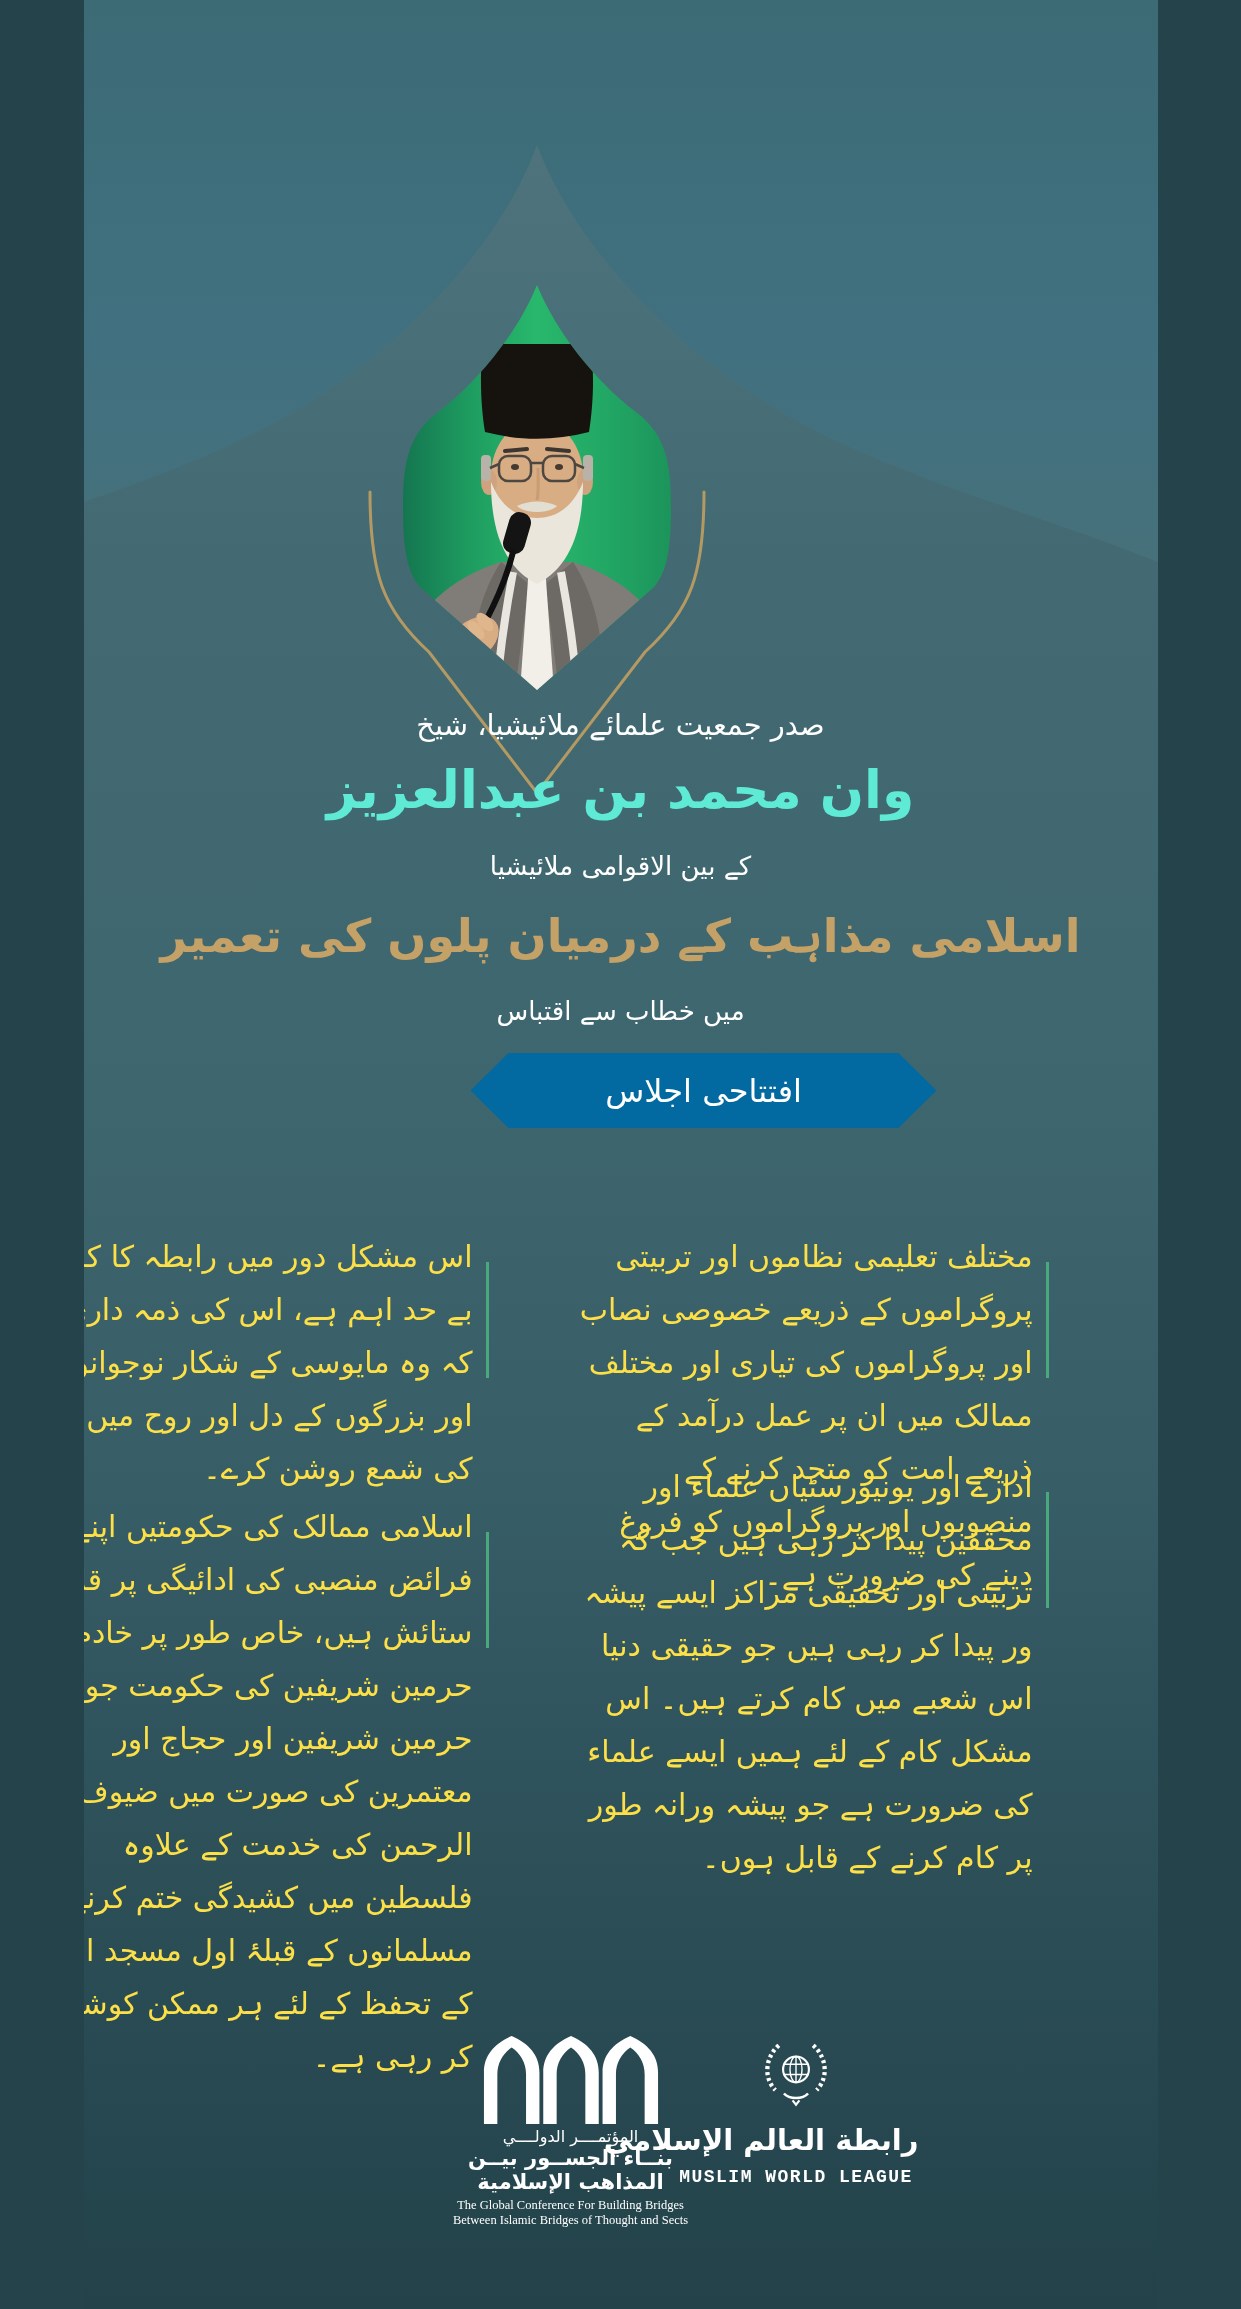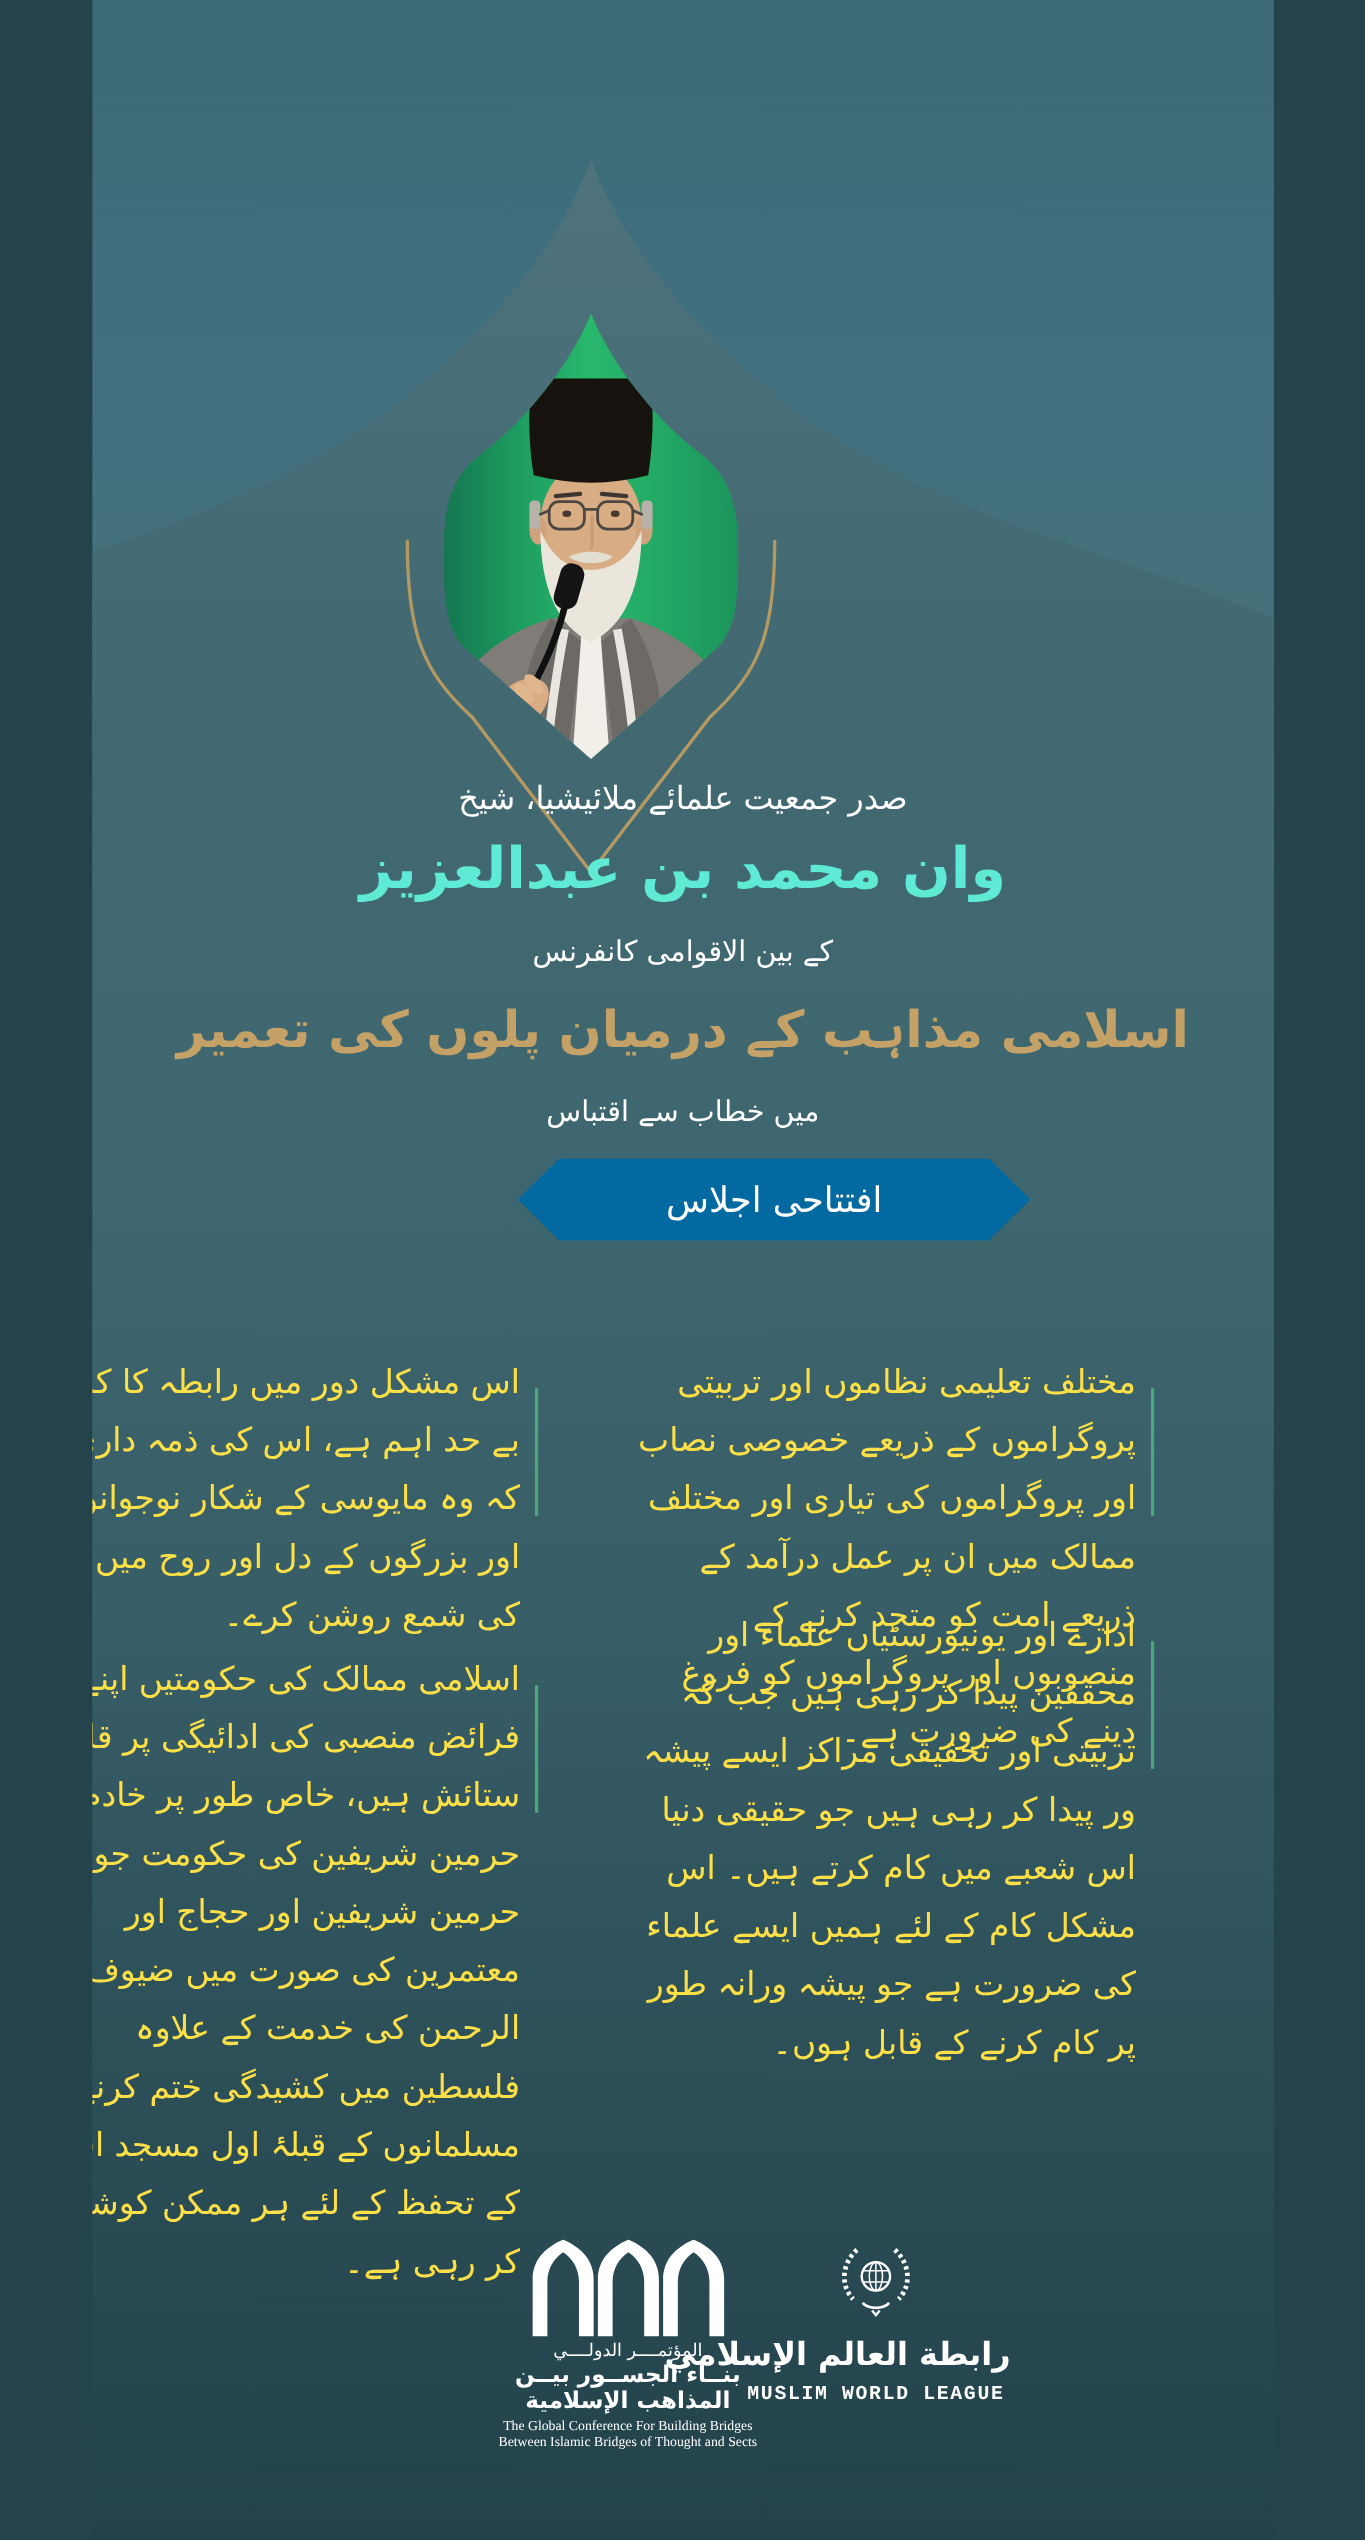--- a/index.html
+++ b/index.html
@@ -132,21 +132,21 @@
       <ellipse cx="559" cy="630" rx="6" ry="11" fill="#e0b68c" transform="rotate(-42 559 630)"></ellipse>
       <ellipse cx="550" cy="638" rx="6" ry="11" fill="#e0b68c" transform="rotate(-42 550 638)"></ellipse>
       <ellipse cx="541" cy="646" rx="6" ry="11" fill="#e0b68c" transform="rotate(-42 541 646)"></ellipse>
     </g>
 
     <path d="M 453 492 C 453 574 466 610 512 652 L 620 793 L 728 652 C 774 610 787 574 787 492" fill="none" stroke="#b49a62" stroke-width="3" stroke-linecap="round"></path>
   </svg>
 
   <div class="layer center-line role-line">صدر جمعیت علمائے ملائیشیا، شیخ</div>
   <div class="layer center-line speaker-name">وان محمد بن عبدالعزیز</div>
-  <div class="layer center-line conf-prefix">کے بین الاقوامی کانفرنس</div>
+  <div class="layer center-line conf-prefix">کے بین الاقوامی ملائیشیا</div>
   <div class="layer center-line conf-title">اسلامی مذاہب کے درمیان پلوں کی تعمیر</div>
   <div class="layer center-line excerpt-line">میں خطاب سے اقتباس</div>
 
   <div class="layer session-badge">
     <span>افتتاحی اجلاس</span>
   </div>
 
   <div class="quote q1">
     <div class="accent-bar"></div>
     <span>مختلف تعلیمی نظاموں اور تربیتی پروگراموں کے ذریعے خصوصی نصاب اور پروگراموں کی تیاری اور مختلف ممالک میں ان پر عمل درآمد کے ذریعے امت کو متحد کرنے کے منصوبوں اور پروگراموں کو فروغ دینے کی ضرورت ہے۔</span>

